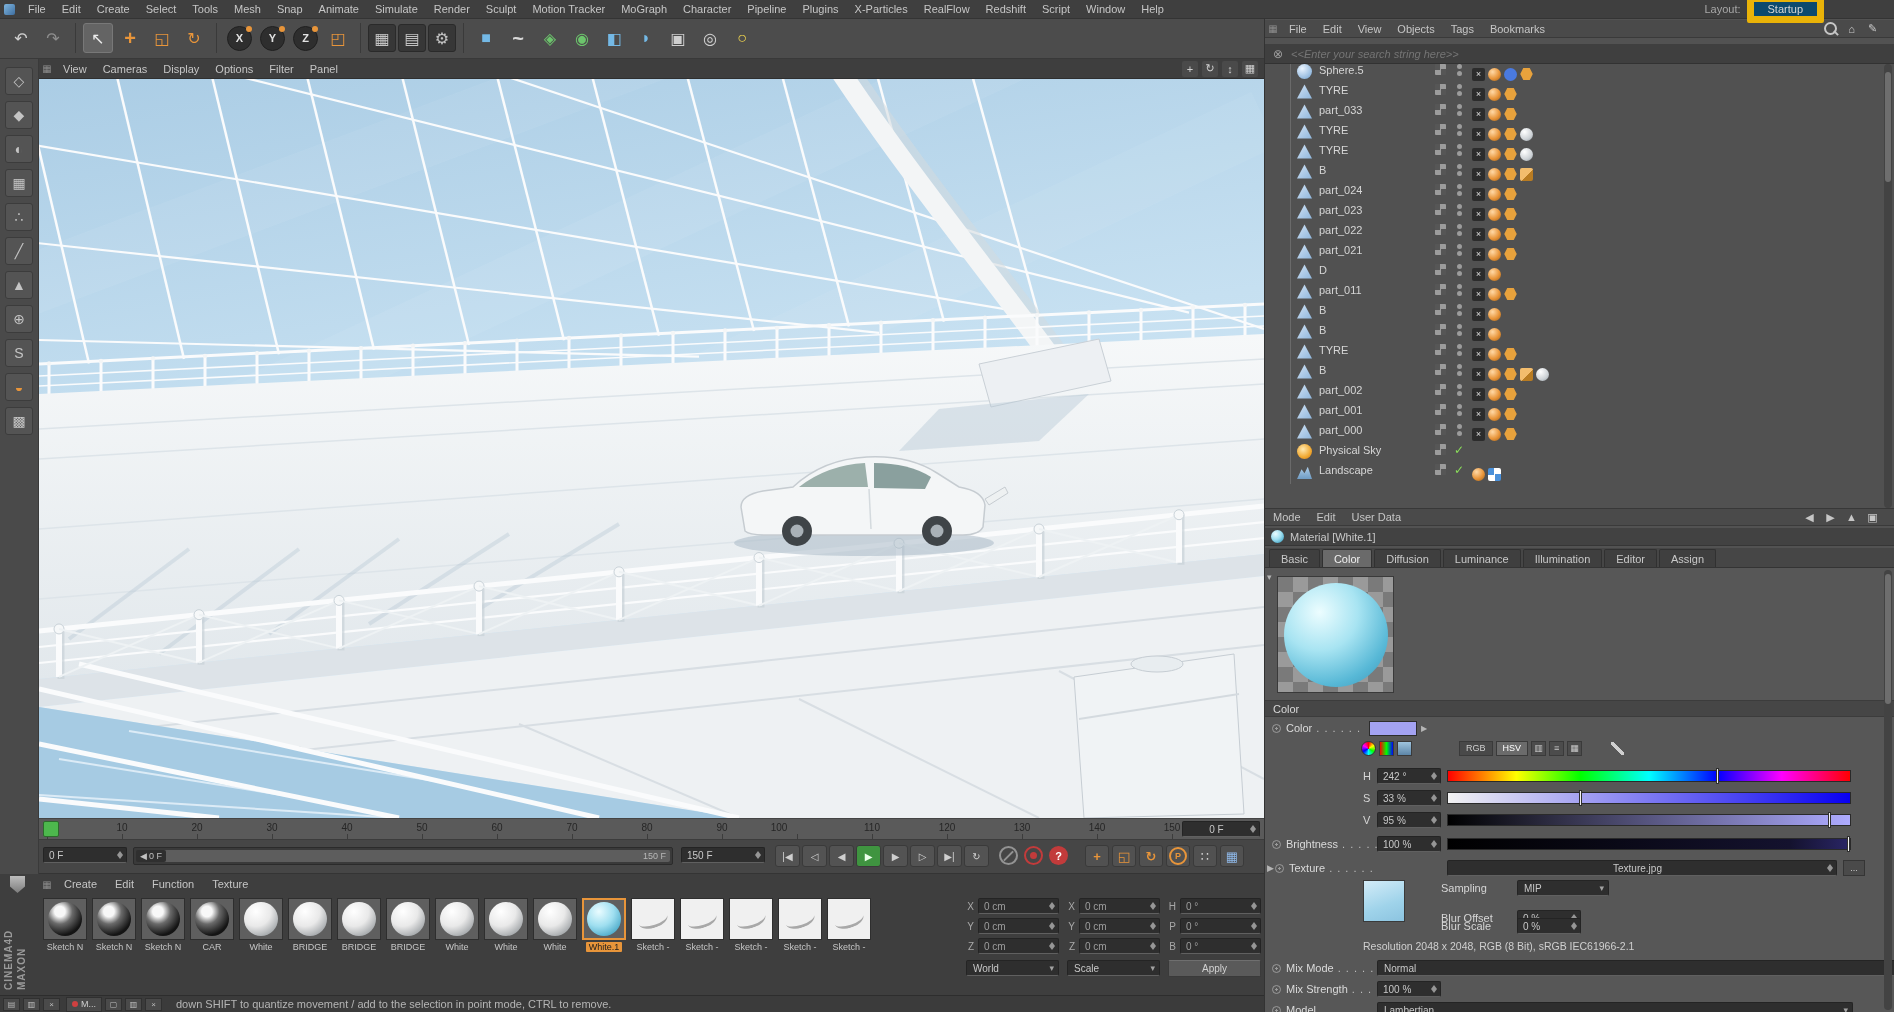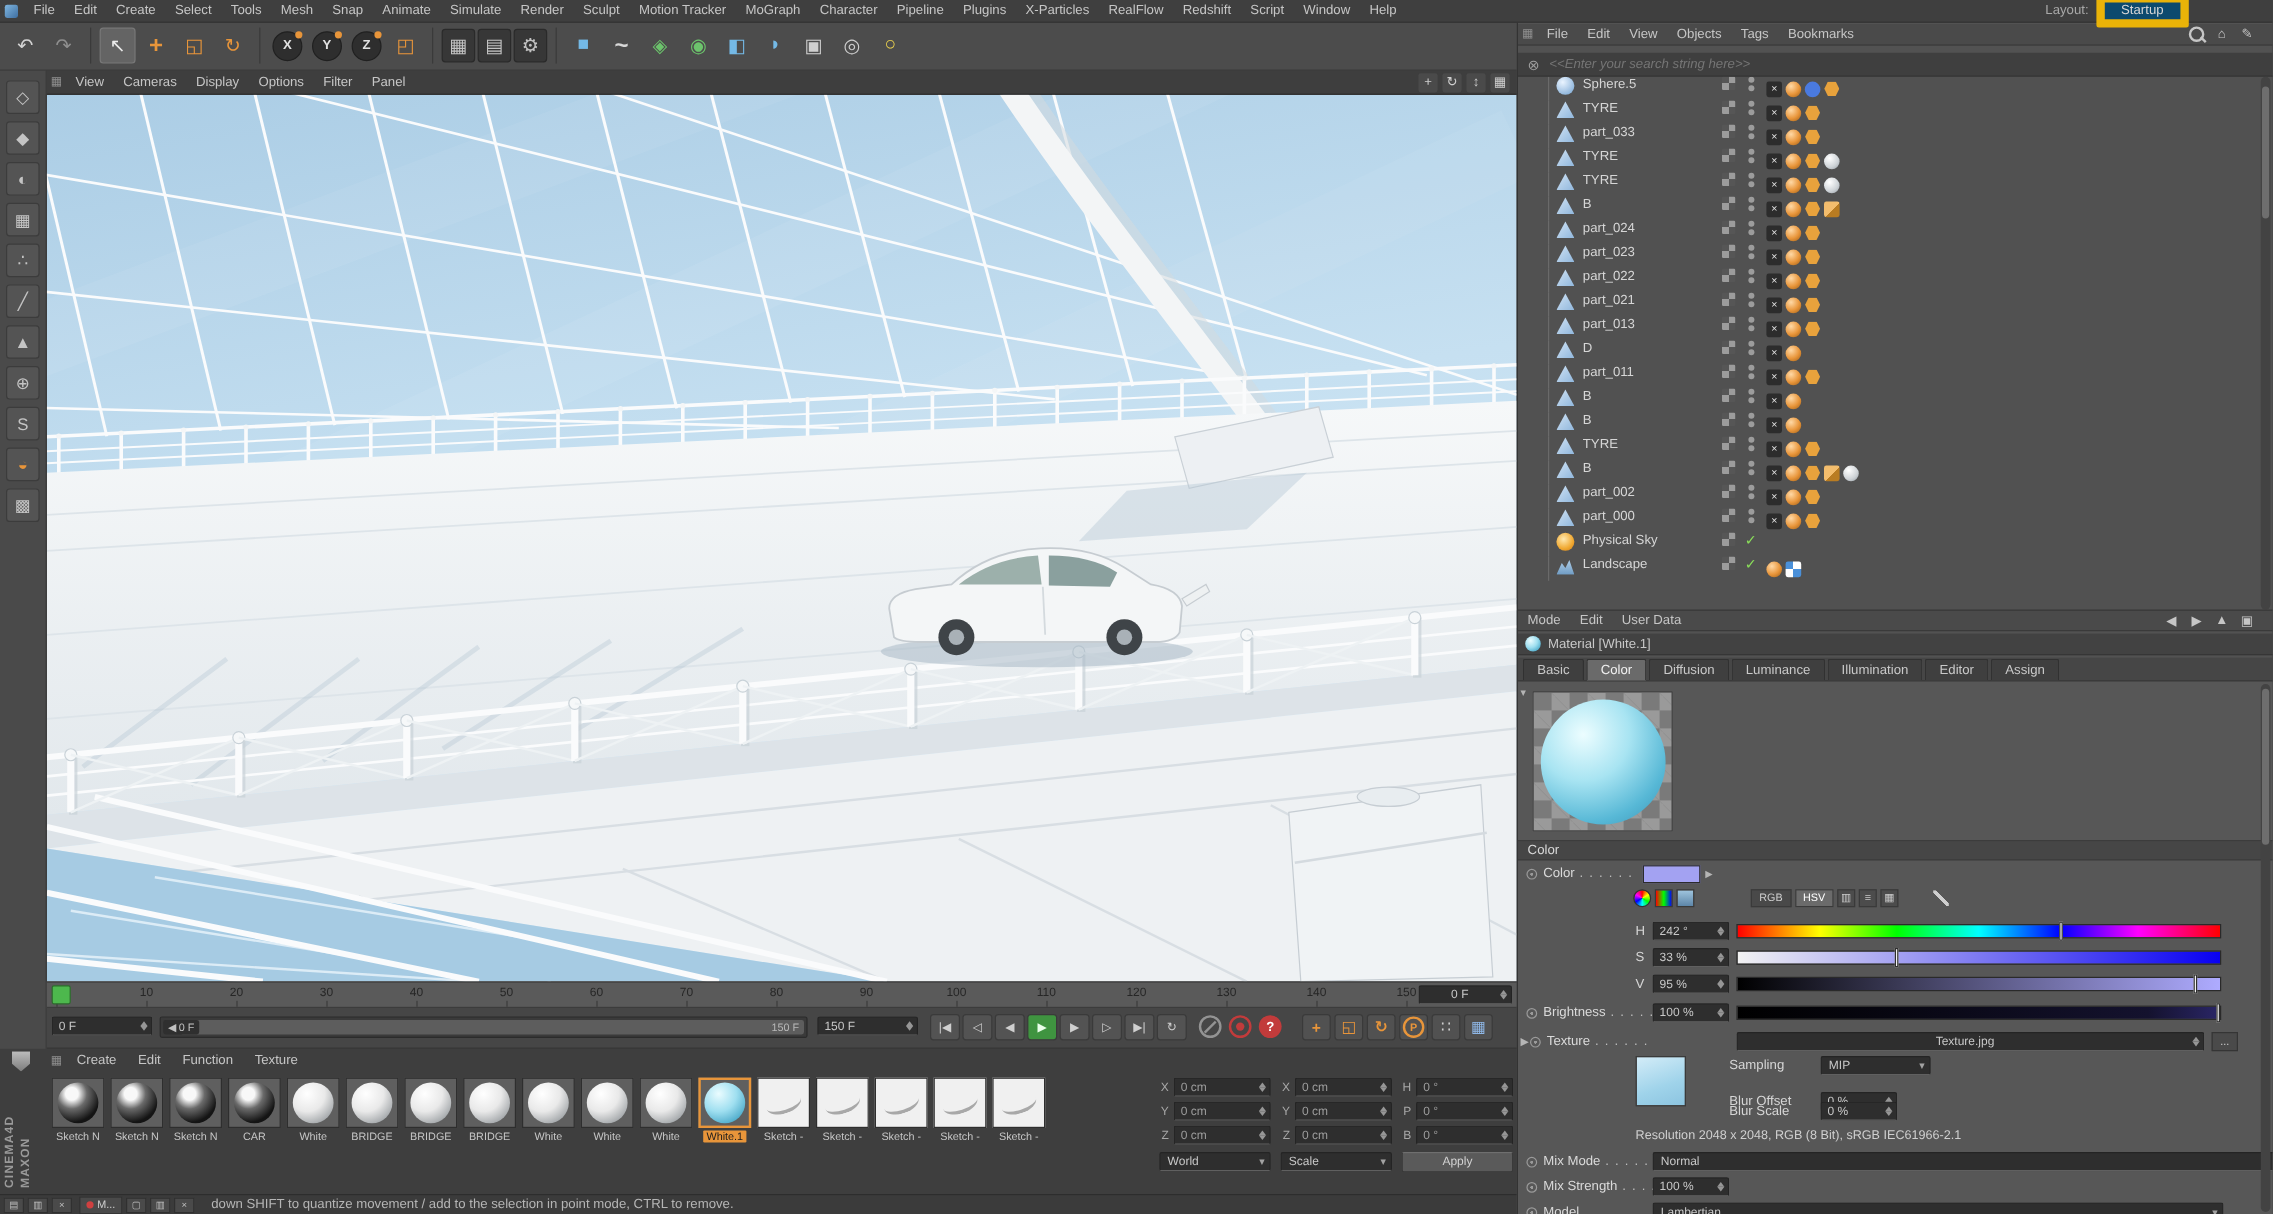--- a/index.html
+++ b/index.html
@@ -558,21 +558,21 @@
         <span class="tick-num" style="left: 383px;">50</span>
         <i class="tick-mark" style="left: 383px;"></i>
         <span class="tick-num" style="left: 458px;">60</span>
         <i class="tick-mark" style="left: 458px;"></i>
         <span class="tick-num" style="left: 533px;">70</span>
         <i class="tick-mark" style="left: 533px;"></i>
         <span class="tick-num" style="left: 608px;">80</span>
         <i class="tick-mark" style="left: 608px;"></i>
         <span class="tick-num" style="left: 683px;">90</span>
         <i class="tick-mark" style="left: 683px;"></i>
-        <span class="tick-num" style="left: 758px;">100</span>
+        <span class="tick-num" style="left: 740px;">100</span>
         <i class="tick-mark" style="left: 758px;"></i>
         <span class="tick-num" style="left: 833px;">110</span>
         <i class="tick-mark" style="left: 833px;"></i>
         <span class="tick-num" style="left: 908px;">120</span>
         <i class="tick-mark" style="left: 908px;"></i>
         <span class="tick-num" style="left: 983px;">130</span>
         <i class="tick-mark" style="left: 983px;"></i>
         <span class="tick-num" style="left: 1058px;">140</span>
         <i class="tick-mark" style="left: 1058px;"></i>
         <span class="tick-num" style="left: 1133px;">150</span>
@@ -992,35 +992,20 @@
           </div>
           <div class="tags">
             <i class="tag tag-x"></i>
             <i class="tag tag-phong"></i>
             <i class="tag tag-hex"></i>
           </div>
         </div>
         <div class="om-row">
           <i class="tree-line"></i>
           <i class="obj-icon mesh"></i>
-          <div class="obj-name">part_013</div>
-          <i class="layer-chip"></i>
-          <div class="vis">
-            <i class="dot"></i>
-            <i class="dot"></i>
-          </div>
-          <div class="tags">
-            <i class="tag tag-x"></i>
-            <i class="tag tag-phong"></i>
-            <i class="tag tag-hex"></i>
-          </div>
-        </div>
-        <div class="om-row">
-          <i class="tree-line"></i>
-          <i class="obj-icon mesh"></i>
           <div class="obj-name">D</div>
           <i class="layer-chip"></i>
           <div class="vis">
             <i class="dot"></i>
             <i class="dot"></i>
           </div>
           <div class="tags">
             <i class="tag tag-x"></i>
             <i class="tag tag-phong"></i>
           </div>
@@ -1097,20 +1082,35 @@
             <i class="tag tag-phong"></i>
             <i class="tag tag-hex"></i>
             <i class="tag tag-cube"></i>
             <i class="tag tag-matball"></i>
           </div>
         </div>
         <div class="om-row">
           <i class="tree-line"></i>
           <i class="obj-icon mesh"></i>
           <div class="obj-name">part_002</div>
+          <i class="layer-chip"></i>
+          <div class="vis">
+            <i class="dot"></i>
+            <i class="dot"></i>
+          </div>
+          <div class="tags">
+            <i class="tag tag-x"></i>
+            <i class="tag tag-phong"></i>
+            <i class="tag tag-hex"></i>
+          </div>
+        </div>
+        <div class="om-row">
+          <i class="tree-line"></i>
+          <i class="obj-icon mesh"></i>
+          <div class="obj-name">part_001</div>
           <i class="layer-chip"></i>
           <div class="vis">
             <i class="dot"></i>
             <i class="dot"></i>
           </div>
           <div class="tags">
             <i class="tag tag-x"></i>
             <i class="tag tag-phong"></i>
             <i class="tag tag-hex"></i>
           </div>

